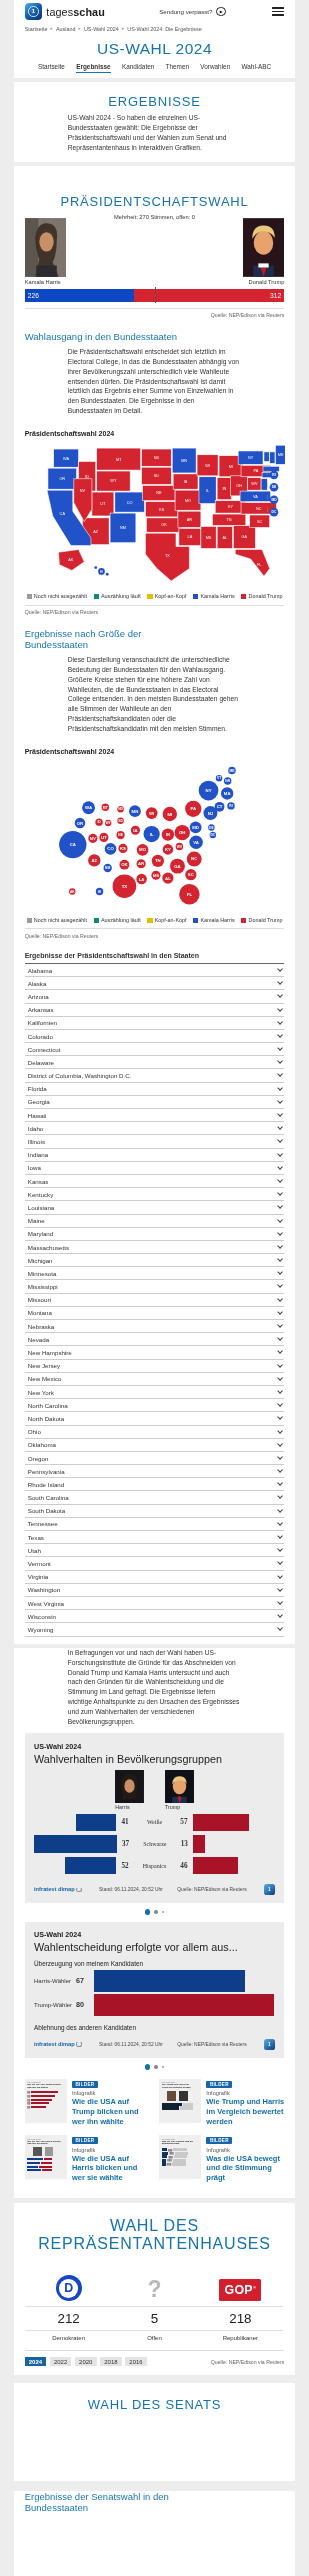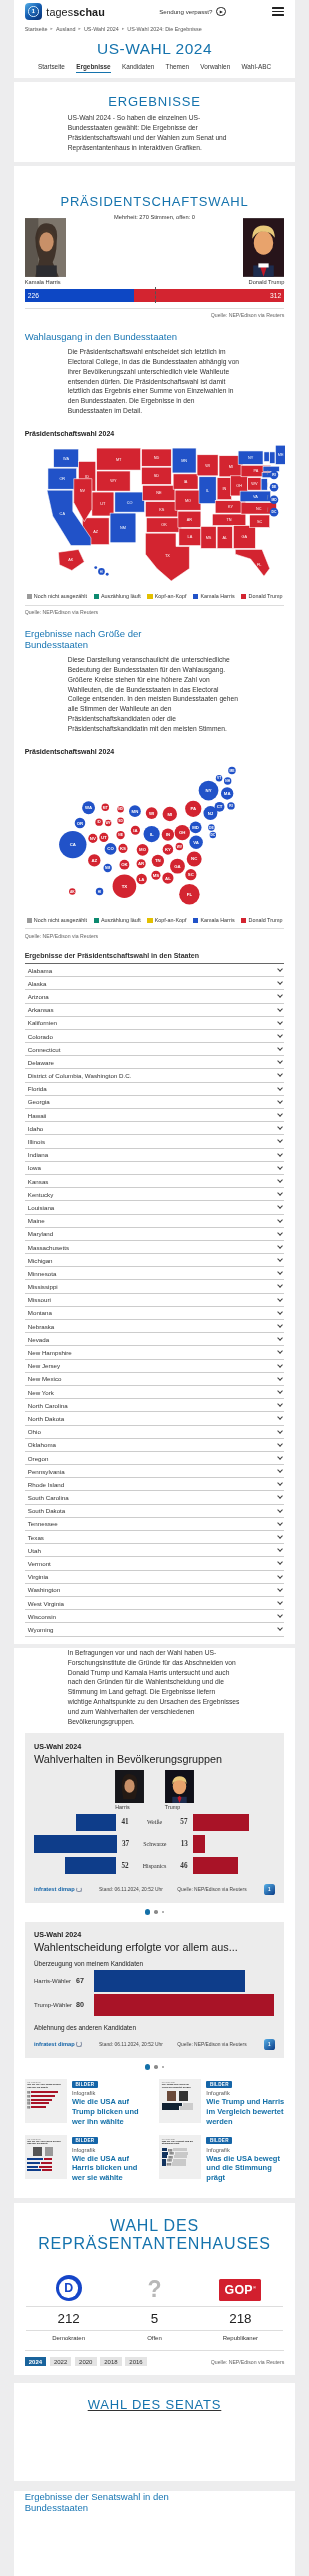--- a/index.html
+++ b/index.html
@@ -955,21 +955,21 @@
         <span class="ytab active">2024</span>
         <span class="ytab">2022</span>
         <span class="ytab">2020</span>
         <span class="ytab">2018</span>
         <span class="ytab">2016</span>
       </span>
     <div class="source">Quelle: NEP/Edison via Reuters</div>
   </div>
 </div>
 
-<div class="card" style="height:98px; margin-top:7.2px;text-decoration:underline;">
+<div class="card" style="height:98px; margin-top:7.2px;">
   <h2 class="sec-title">WAHL DES SENATS</h2>
   <div class="empty-tall"></div>
 </div>
 
 <div class="card" style="height:135px; margin-top:5.2px;">
   <h3 class="sub indent" style="margin-top:10.3px;">Ergebnisse der Senatswahl in den Bundesstaaten</h3>
 
 </div>
 
 

